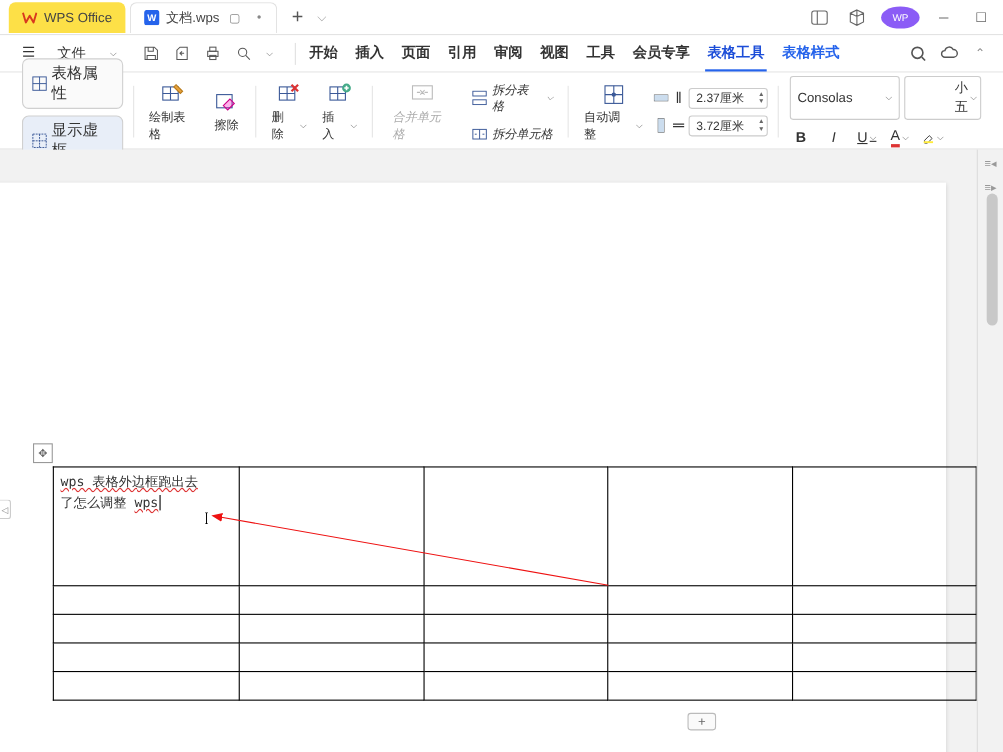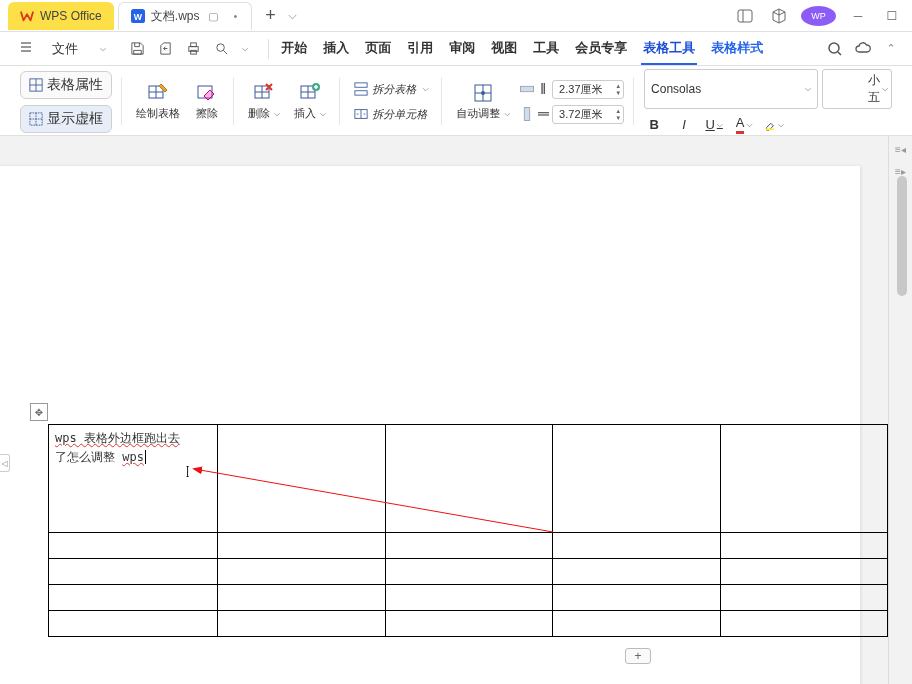--- a/index.html
+++ b/index.html
@@ -556,20 +556,29 @@
           </svg>
         </span>
       <span style="display:flex;align-items:center;gap:2px;">
           <span>插入</span>
           <span class="chev">⌵</span>
         </span>
     </div>
   </div>
 
   <div class="rgroup">
+    <div class="rbtn">
+      <span class="ricon" style="color:#bbb;">
+          <svg width="22" height="22" viewBox="0 0 22 22">
+            <rect x="2" y="5" width="18" height="12" fill="none" stroke="#bbb"></rect>
+            <path d="M6 11h3M13 11h3M9 9l2 2-2 2M13 9l-2 2 2 2" stroke="#bbb" fill="none"></path>
+          </svg>
+        </span>
+      <span class="rbtn-h disabled">合并单元格</span>
+    </div>
     <div class="rcol rcol-stack">
       <div class="rbtn-h">
         <svg width="14" height="14" viewBox="0 0 16 16">
             <rect x="1" y="1" width="14" height="5" fill="none" stroke="#3b5998"></rect>
             <rect x="1" y="10" width="14" height="5" fill="none" stroke="#3b5998"></rect>
           </svg>
         <span>拆分表格</span>
         <span class="chev">⌵</span>
       </div>
       <div class="rbtn-h">

